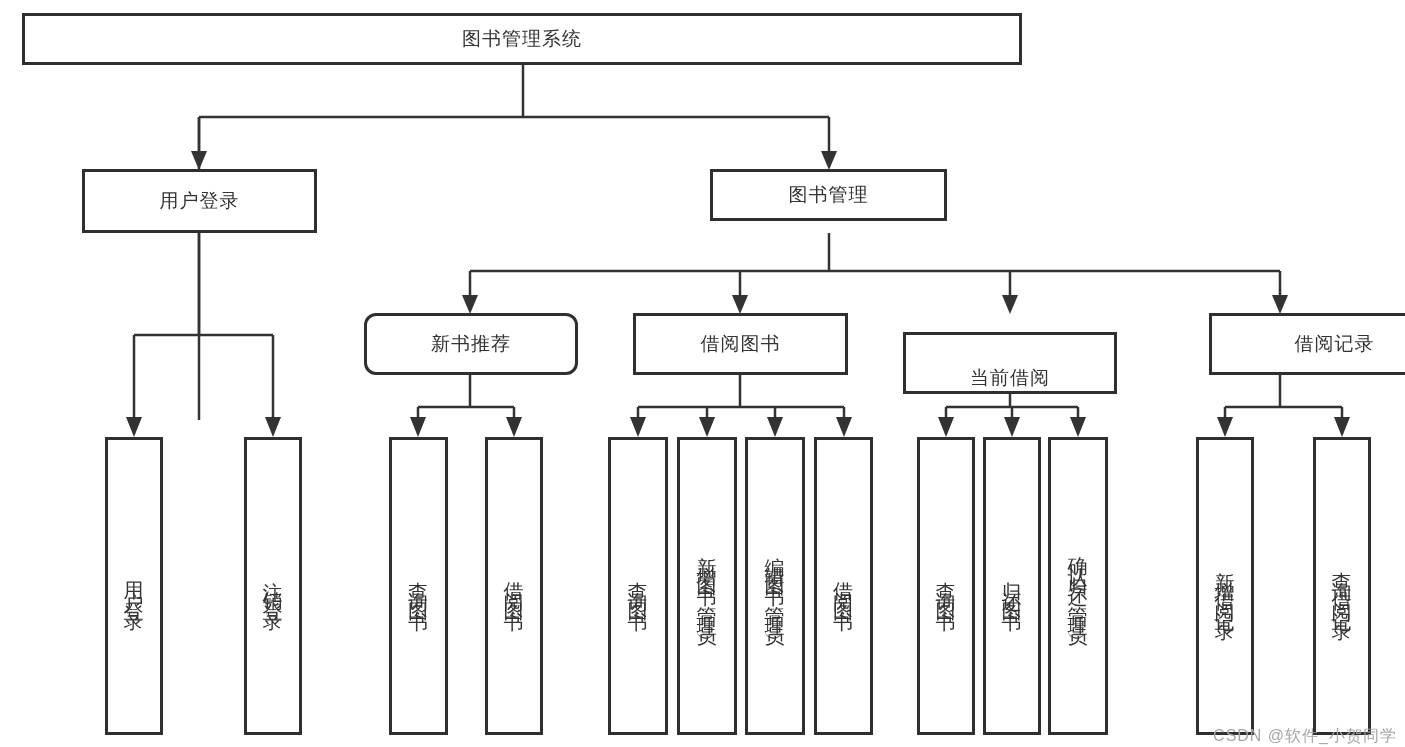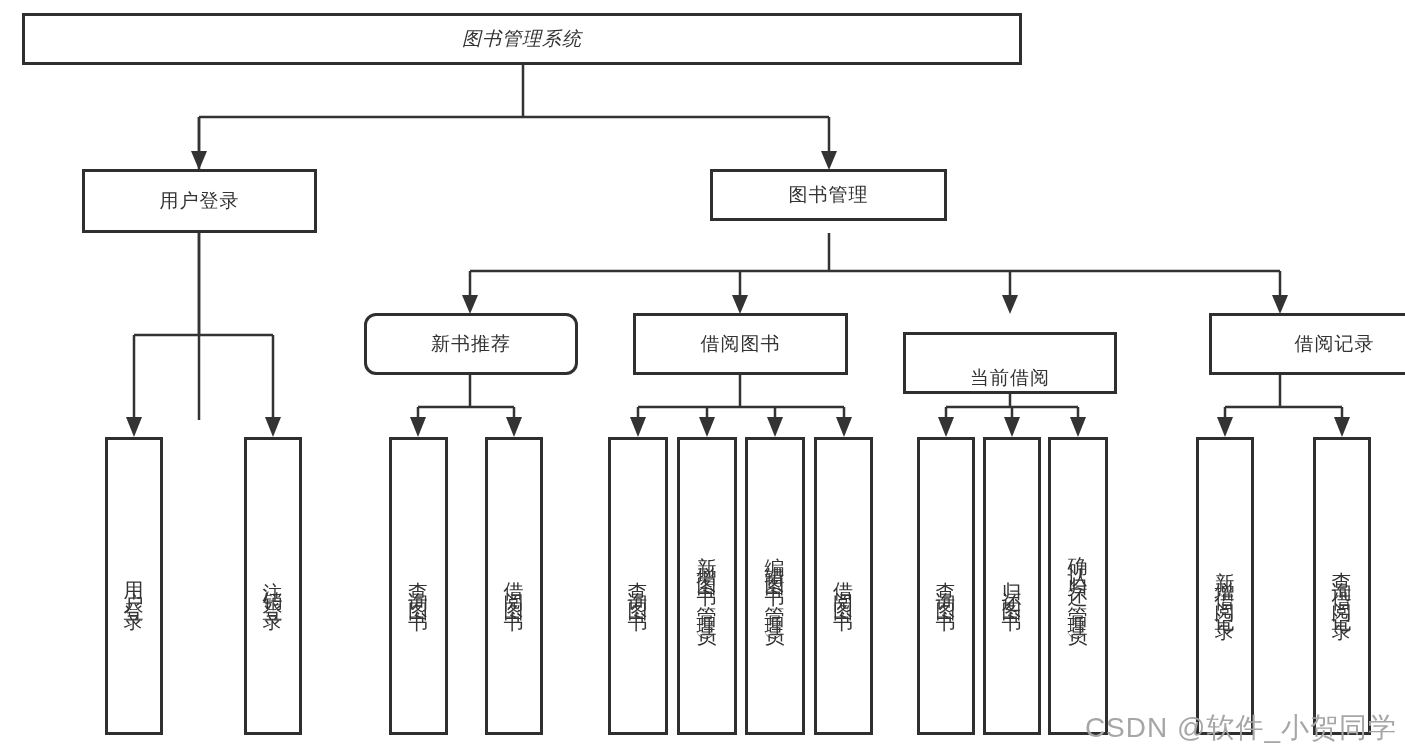--- a/index.html
+++ b/index.html
@@ -21,35 +21,35 @@
     position: absolute;
     box-sizing: border-box;
     border: 3px solid #2f2f2f;
     background: #ffffff;
     display: flex;
     align-items: center;
     justify-content: center;
     text-align: center;
   }
   .h-node { font-size: 19px; letter-spacing: 1px; }
-  .root-node { font-size: 19px; letter-spacing: 1px; font-style: italic; }
+  .root-node { font-size: 19px; letter-spacing: 1px; }
   .v-node span {
     writing-mode: vertical-rl;
     text-orientation: mixed;
     font-size: 20px;
     letter-spacing: 10px;
     line-height: 1;
     white-space: nowrap;
   }
   .v-node { font-size: 20px; }
   #watermark {
     position: absolute;
     right: 8px;
     bottom: 0px;
-    font-size: 28px;
+    font-size: 16px;
     color: #a6a6a6;
     letter-spacing: 1px;
     background: transparent;
     z-index: 5;
   }
 </style>
 </head>
 <body>
 
 <div id="stage">

